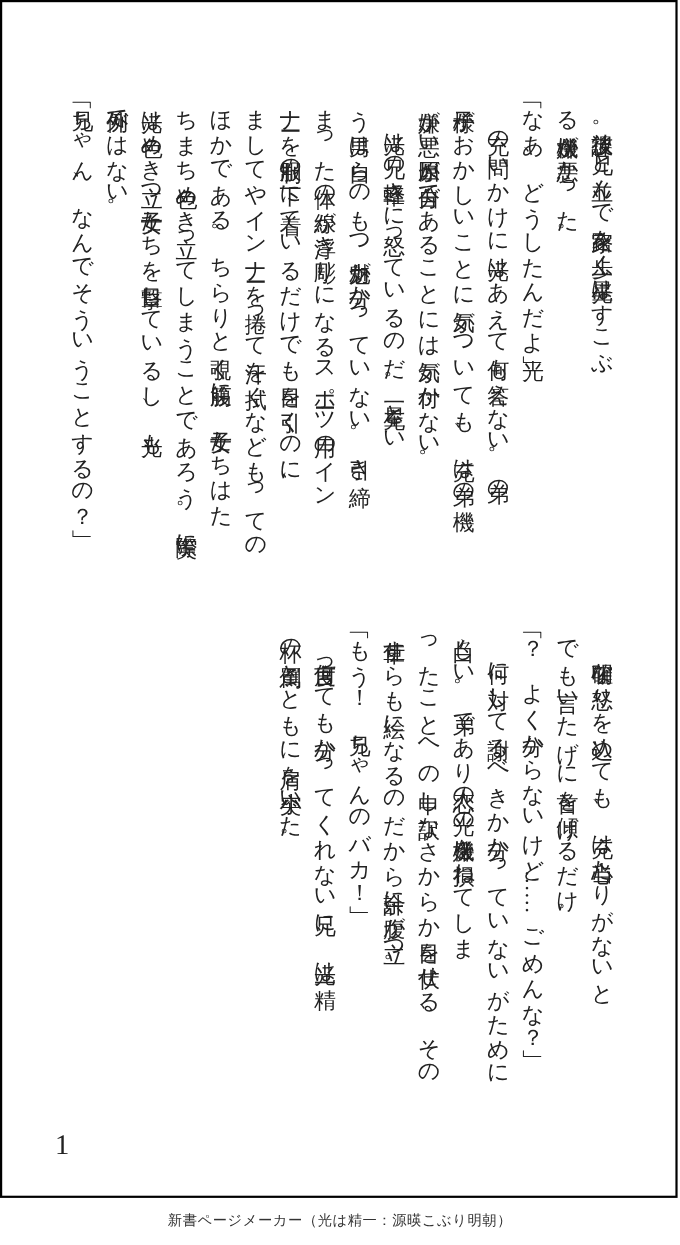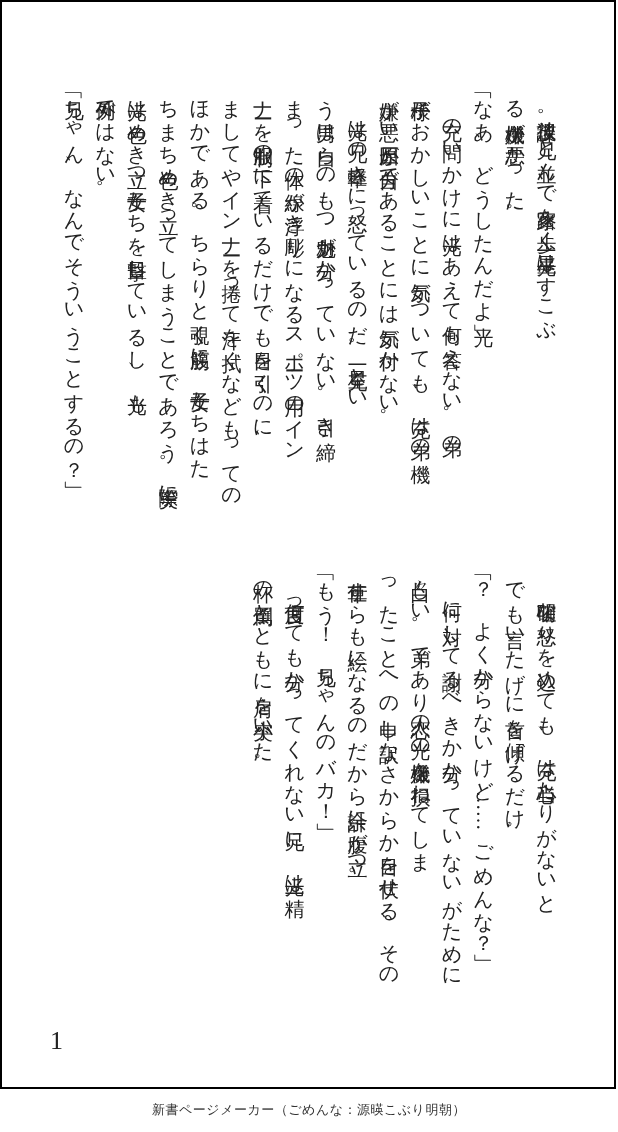--- a/index.html
+++ b/index.html
@@ -96,15 +96,15 @@
 白々しい。弟であり恋人の光の機嫌を損ねてしま
 ったことへの申し訳なさからか目を伏せる、その
 仕草すらも絵になるのだから余計に腹が立つ。</p>
     <p>「もう！　兄ちゃんのバカ！」</p>
     <p>　何度言っても分かってくれない兄に、光は精一
 杯の罵倒とともに肩を小突いた。</p>
   </div>
 
   <div class="page-number">1</div>
 
-  <div class="footer">新書ページメーカー（ごめんな：源暎こぶり明朝）</div>
+  <div class="footer">新書ページメーカー（光は精一：源暎こぶり明朝）</div>
 
 </div>
 
 </body></html>

